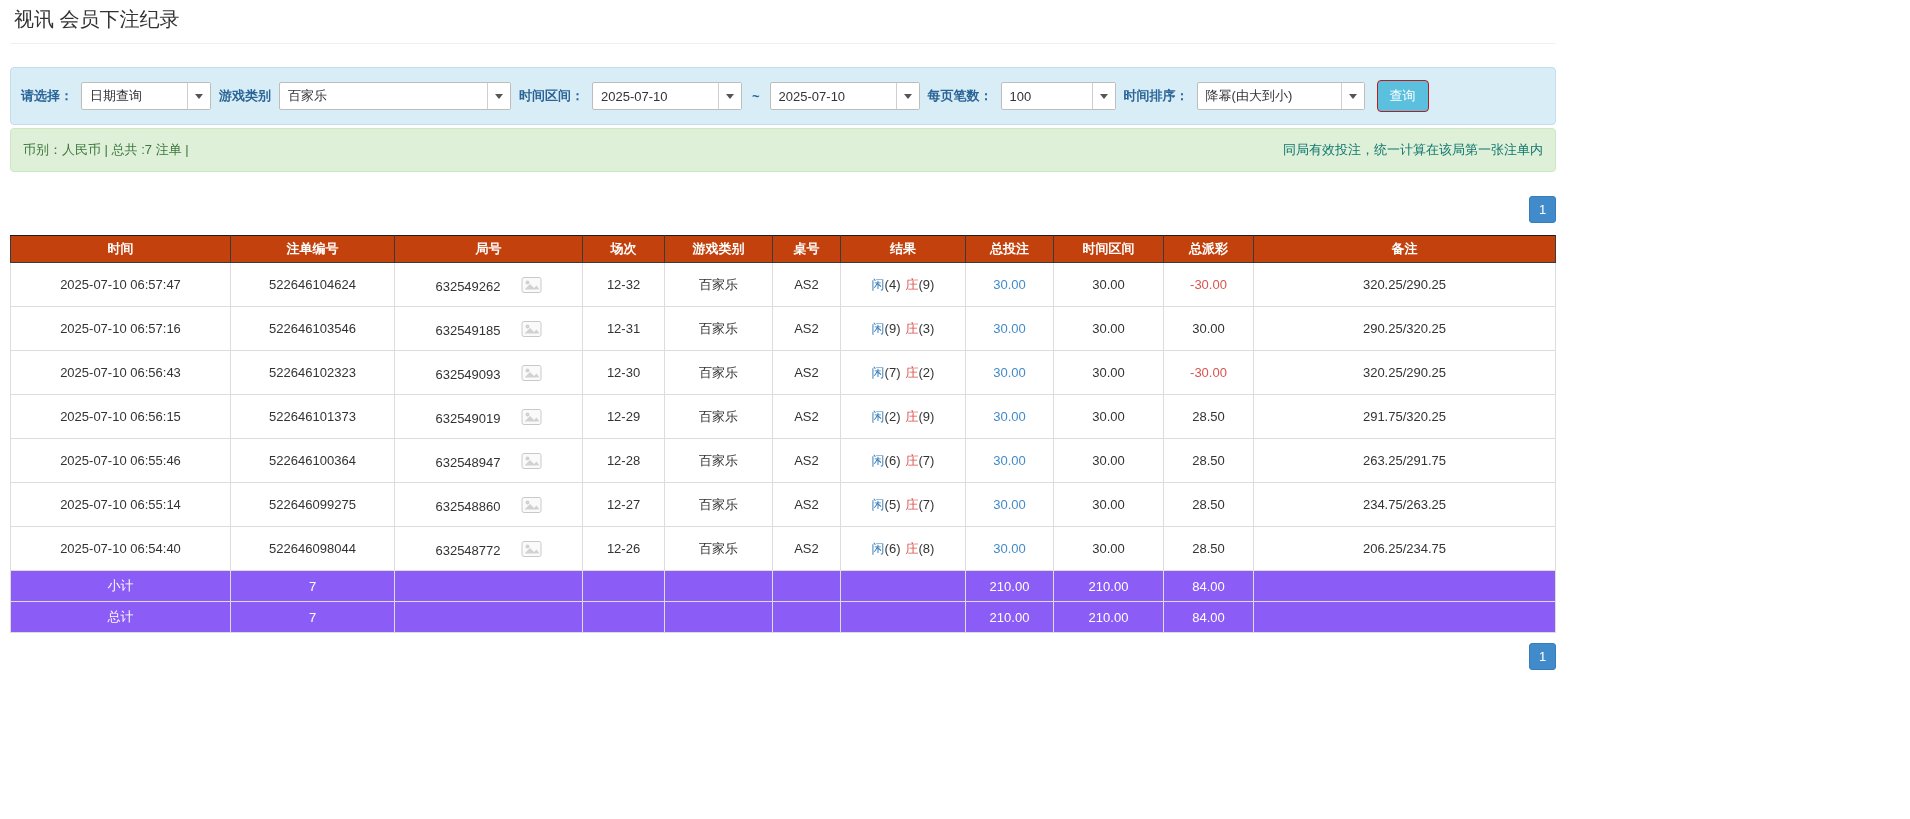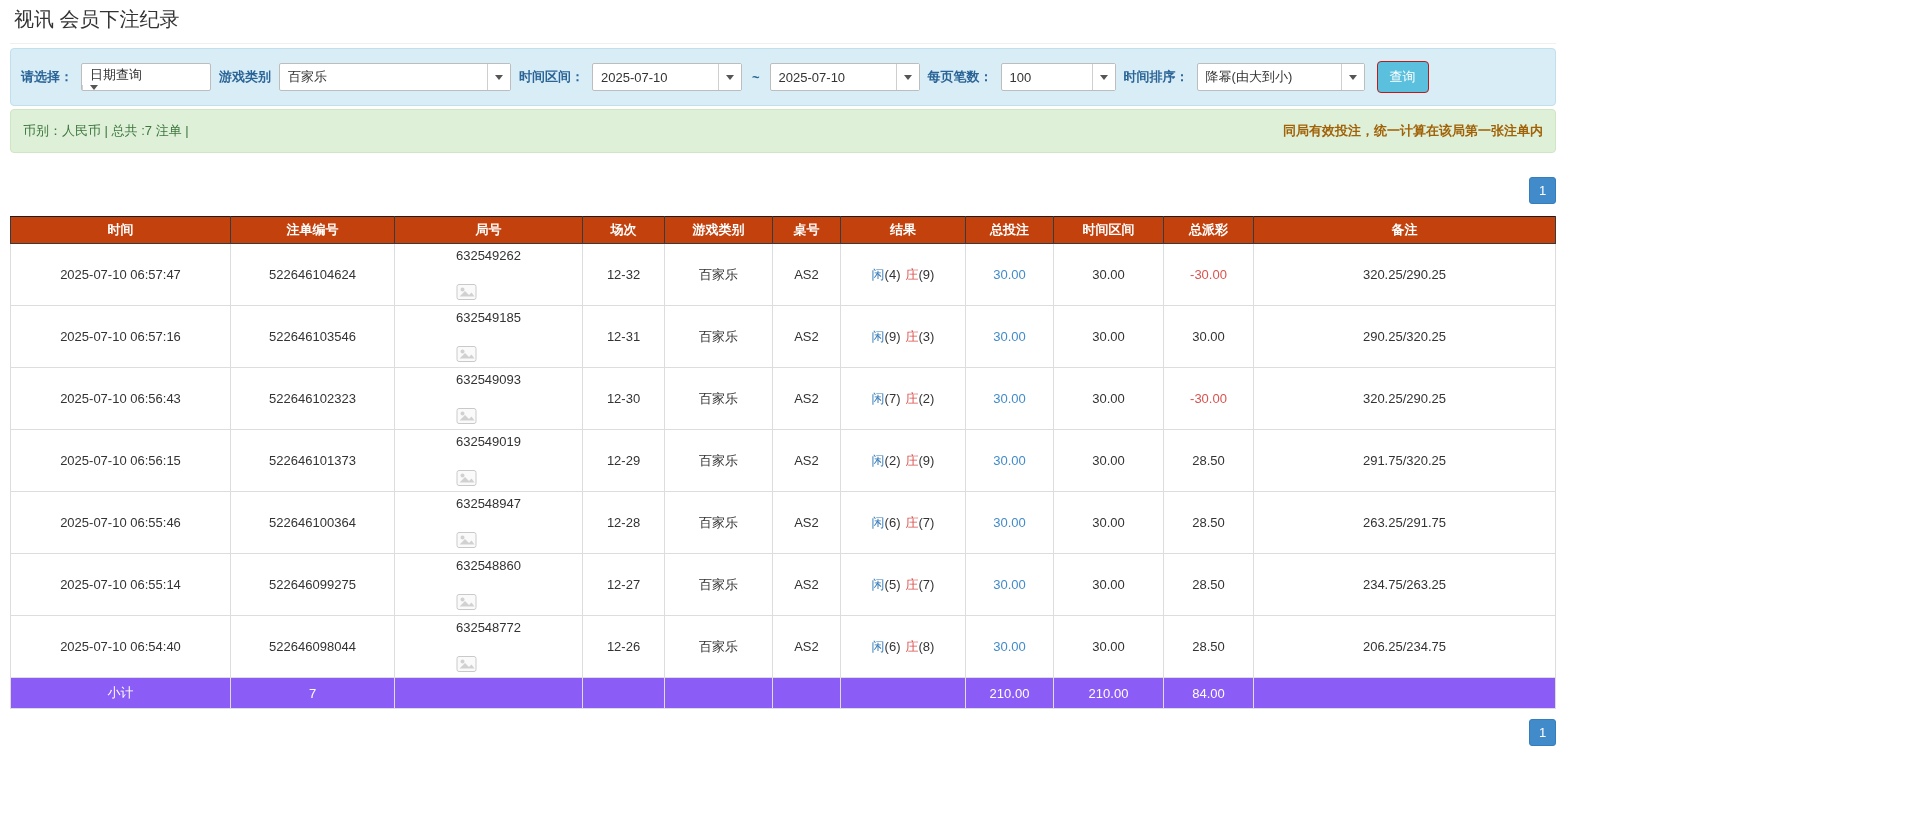--- a/index.html
+++ b/index.html
@@ -16,21 +16,21 @@
   .page-title {
     font-size: 20px;
     font-weight: normal;
     color: #333;
     padding: 2px 4px 10px 4px;
     border-bottom: 1px solid #f0f0f0;
   }
 
   
   .filter-bar {
-    margin-top: 4px;
+    margin-top: 23px;
     background: #d9edf7;
     border: 1px solid #c3dfec;
     border-radius: 4px;
     padding: 12px 10px;
     display: flex;
     align-items: center;
     gap: 8px;
     flex-wrap: nowrap;
   }
   .flabel { color: #2a6496; font-weight: bold; white-space: nowrap; }
@@ -61,21 +61,21 @@
     align-items: center;
     justify-content: center;
     background: #fff;
   }
   .caret {
     width: 0; height: 0;
     border-left: 4px solid transparent;
     border-right: 4px solid transparent;
     border-top: 5px solid #555;
   }
-  .w130 { width: 130px; flex-direction: column; }
+  .w130 { width: 130px; }
   .w232 { width: 232px; }
   .w150 { width: 150px; }
   .w95  { width: 115px; }
   .w168 { width: 168px; }
 
   .btn-search {
     background: #5bc0de;
     border: 1px solid #b91c1c;
     color: #fff;
     font-size: 13px;
@@ -91,21 +91,21 @@
     margin-top: 3px;
     background: #dff0d8;
     border: 1px solid #cfe6c2;
     border-radius: 4px;
     padding: 12px 12px;
     display: flex;
     justify-content: space-between;
     align-items: center;
   }
   .summary-left { color: #3c763d; }
-  .summary-right { color: #a16207; font-weight: bold; }
+  .summary-right { color: #0f766e; }
 
   
   .pager { display: flex; justify-content: flex-end; }
   .pager.top { margin-top: 24px; margin-bottom: 12px; }
   .pager.bottom { margin-top: 10px; padding-bottom: 20px; }
   .page-btn {
     display: inline-flex;
     align-items: center;
     justify-content: center;
     min-width: 27px;
@@ -152,21 +152,21 @@
   .col-round { width: 188px; }
   .col-session { width: 82px; }
   .col-game { width: 108px; }
   .col-table { width: 68px; }
   .col-result { width: 125px; }
   .col-totalbet { width: 88px; }
   .col-validbet { width: 110px; }
   .col-payout { width: 90px; }
   .col-note { width: auto; }
 
-  .round-wrap { display: inline-flex; align-items: flex-start; gap: 20px; flex-direction: column; }
+  .round-wrap { display: inline-flex; align-items: flex-end; gap: 20px; }
   .icon-btn {
     display: inline-flex;
     align-items: center;
     justify-content: center;
     cursor: pointer;
     opacity: 0.85;
   }
   .res-p { color: #337ab7; }
   .res-b { color: #d9534f; margin-left: 5px; }
   .res-score { color: #333; }
@@ -474,20 +474,33 @@
         <td></td>
         <td></td>
         <td></td>
         <td></td>
         <td></td>
         <td>210.00</td>
         <td>210.00</td>
         <td>84.00</td>
         <td></td>
       </tr>
+      <tr>
+        <td>总计</td>
+        <td>7</td>
+        <td></td>
+        <td></td>
+        <td></td>
+        <td></td>
+        <td></td>
+        <td>210.00</td>
+        <td>210.00</td>
+        <td>84.00</td>
+        <td></td>
+      </tr>
     </tfoot>
   </table>
 
   <div class="pager bottom">
     <span class="page-btn">1</span>
   </div>
 
 </div>
 
 </body></html>

